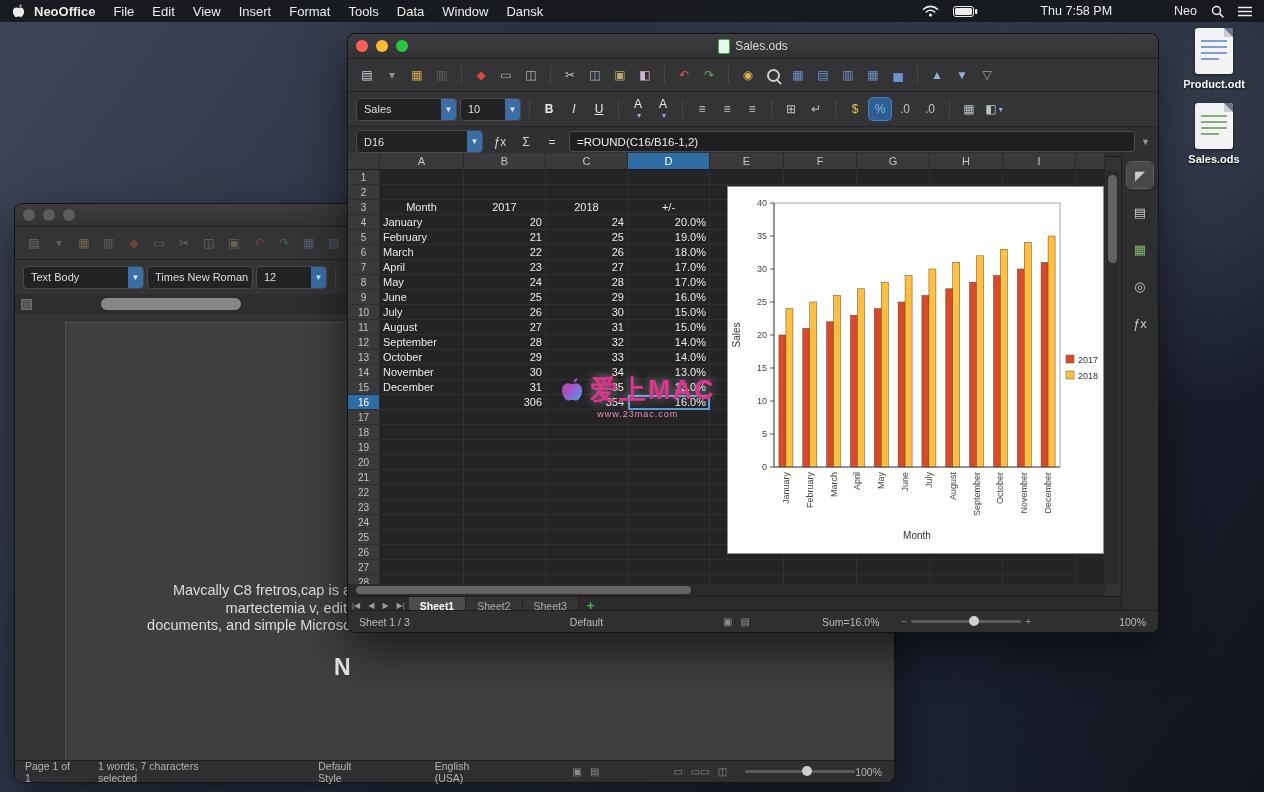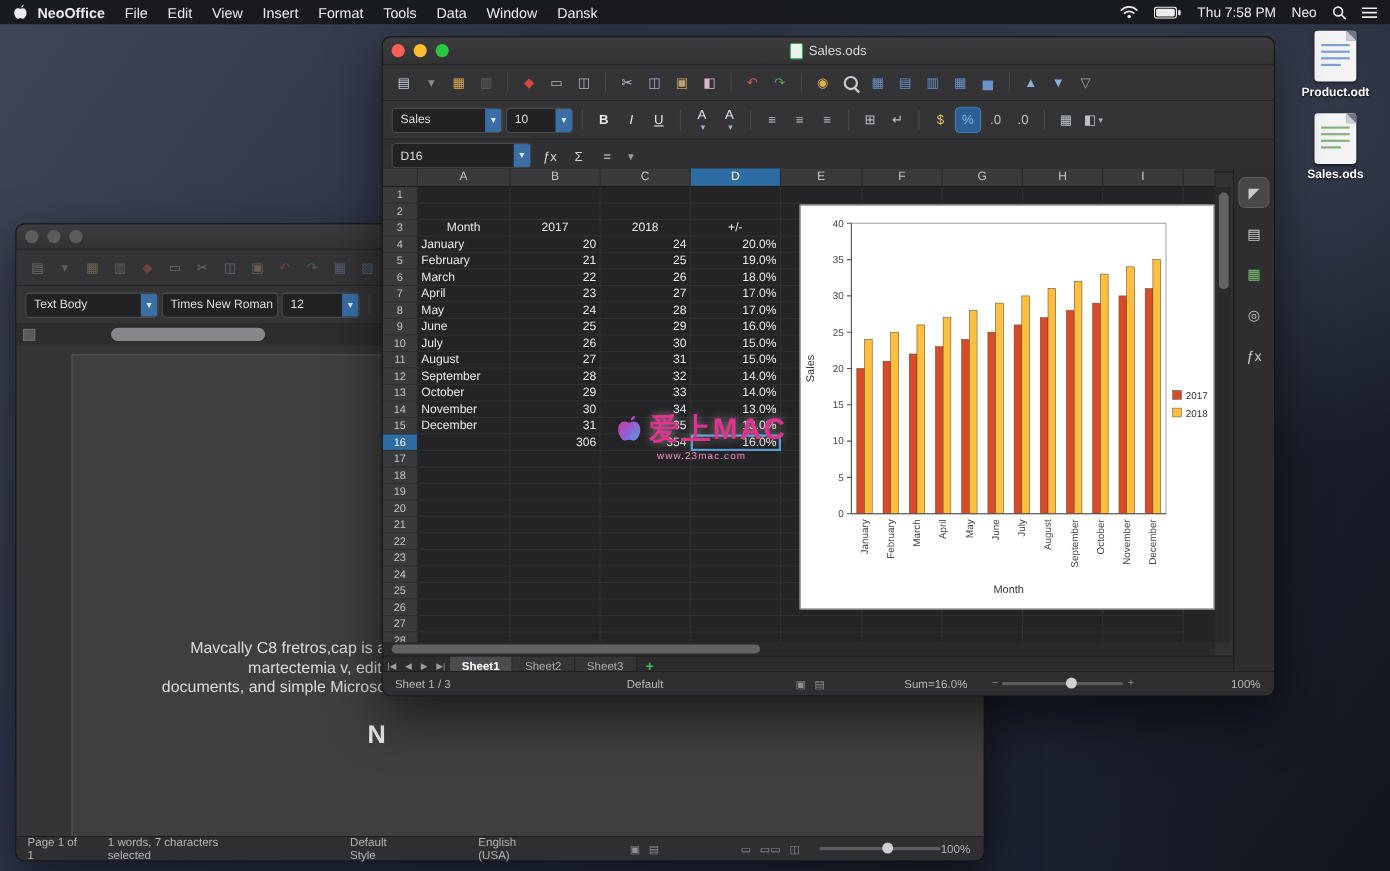--- a/index.html
+++ b/index.html
@@ -10,21 +10,21 @@
       radial-gradient(1200px 700px at 25% 115%, rgba(45,60,95,.5), transparent 70%),
       linear-gradient(125deg,#3e4658 0%,#272e3e 45%,#11151f 100%);}
 
   
   .menubar{position:absolute;top:0;left:0;right:0;height:22px;z-index:10;
     background:rgba(22,24,28,.93);display:flex;align-items:center;
     color:#ececec;font-size:13px;padding:0 12px;box-sizing:border-box;}
   .menubar .appname{font-weight:bold;margin:0 9px;}
   .menu-item{margin:0 9px;white-space:nowrap;}
   .mb-right{margin-left:auto;display:flex;align-items:center;gap:14px;}
-  .mb-right .txt{font-size:12.5px;}
+  .mb-right .txt{font-size:12.5px;margin-left:48px;}
   .mb-ic{display:flex;align-items:center;}
 
   
   .dicon{position:absolute;width:76px;text-align:center;z-index:1;}
   .dicon .pic{width:38px;height:46px;margin:0 auto;background:#f4f4f6;border-radius:3px;
     position:relative;box-shadow:0 1px 3px rgba(0,0,0,.5);overflow:hidden;}
   .dicon .pic .fold{position:absolute;top:0;right:0;width:0;height:0;
     border-left:9px solid #c9ccd2;border-top:9px solid #6b7586;}
   .dicon .pic .ln{position:absolute;left:6px;right:6px;height:2px;background:#7d9fd4;}
   .dicon.calc .pic .ln{background:#86b07c;}
@@ -482,20 +482,21 @@
   <div class="fbar">
     <div class="combo namebox">
       <span>D16</span>
       <span class="carr">▼</span>
     </div>
     <span id="fbar-icons" style="display:flex;gap:4px">
         <span class="fic">ƒx</span>
         <span class="fic">Σ</span>
         <span class="fic">=</span>
       </span>
+    <div class="finput">=ROUND(C16/B16-1,2)</div>
     <span class="fexp">▼</span>
   </div>
 
   <div id="gridwrap">
       <div class="colheads">
         <div class="colhead" style="width: 32px;"></div>
         <div class="colhead" style="width: 84px;">A</div>
         <div class="colhead" style="width: 82px;">B</div>
         <div class="colhead" style="width: 82px;">C</div>
         <div class="colhead sel" style="width: 82px;">D</div>

